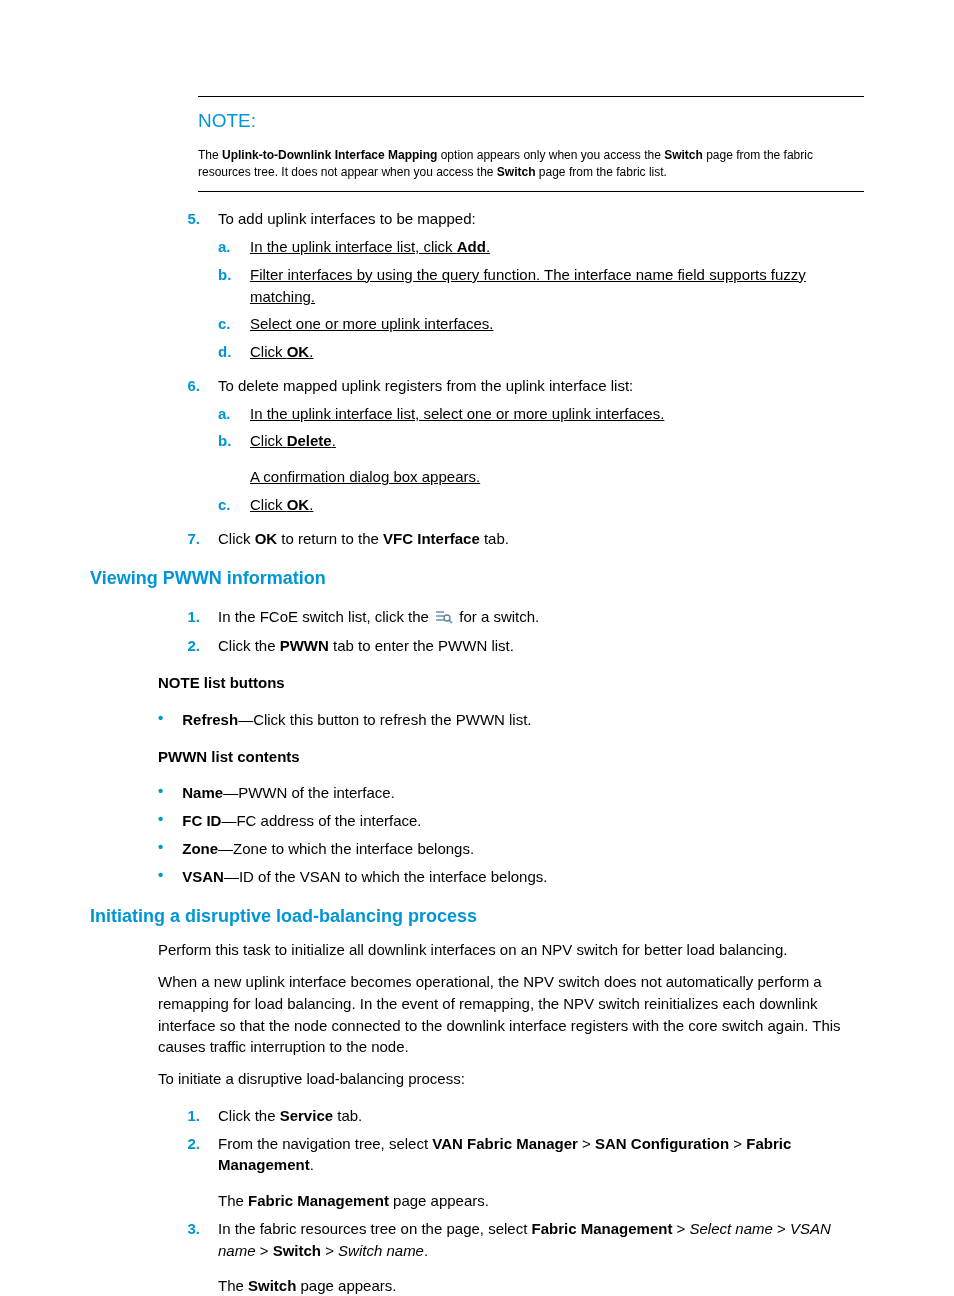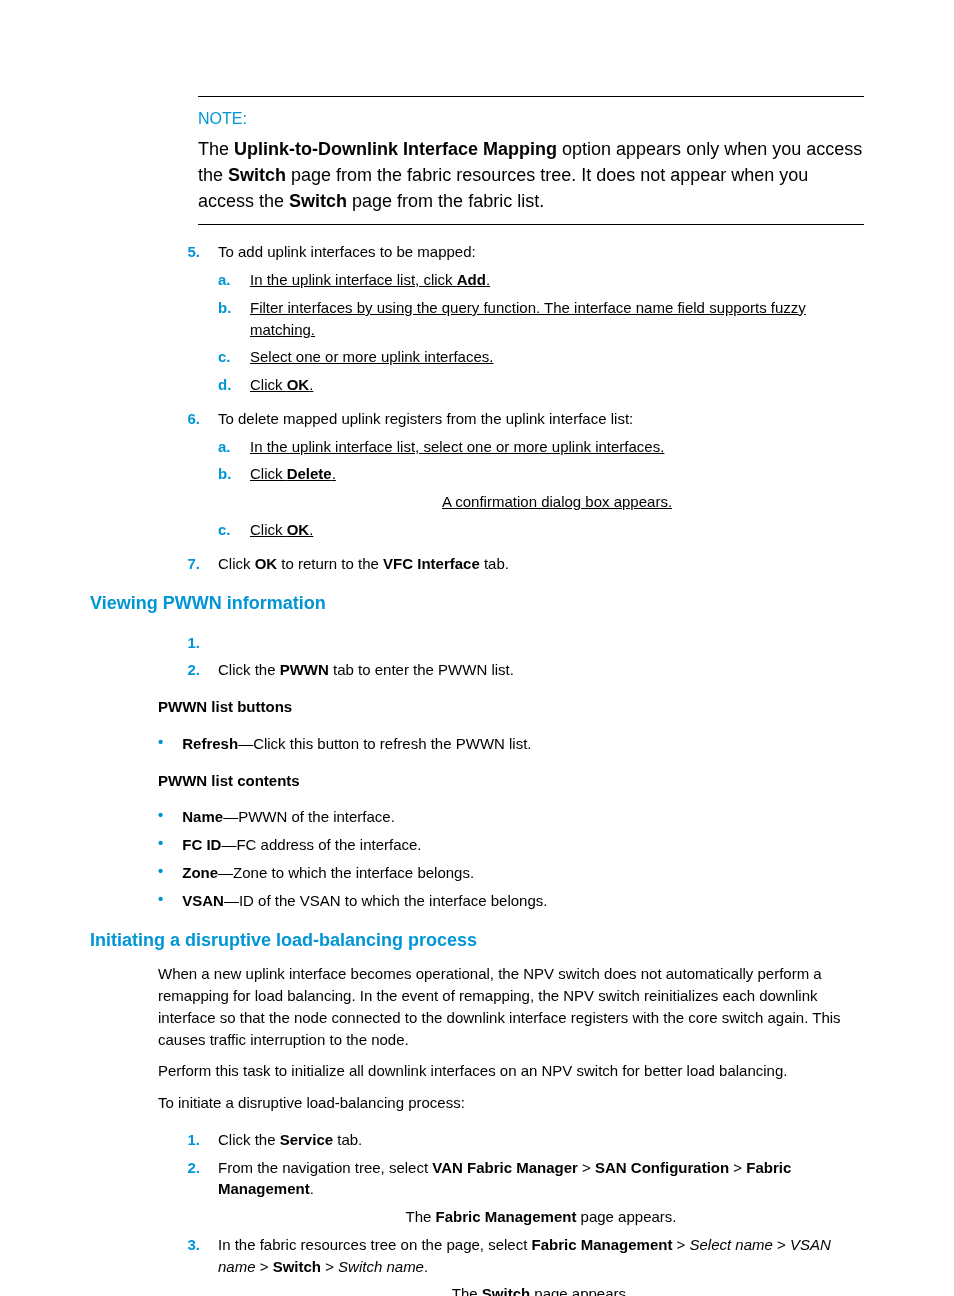--- a/index.html
+++ b/index.html
@@ -20,25 +20,25 @@
   }
   .note-block {
     border-top: 1px solid #000;
     border-bottom: 1px solid #000;
     padding: 10px 0 10px 0;
     margin-left: 108px;
     margin-bottom: 16px;
   }
   .note-label {
     color: #0096d6;
-    font-size: 16px;
-    margin-bottom: 6px;
+    font-size: 19px;
+    margin-bottom: 12px;
   }
   .note-body {
-    font-size: 18px;
+    font-size: 12px;
   }
   .ol-main {
     list-style: none;
     padding-left: 0;
     margin-left: 0;
   }
   .ol-main > li {
     display: flex;
     align-items: flex-start;
     margin-bottom: 6px;
@@ -71,22 +71,21 @@
     font-weight: bold;
     min-width: 24px;
     padding-right: 8px;
     flex-shrink: 0;
   }
   .sub-body {
     flex: 1;
     text-decoration: underline;
   }
   .extra-line {
-    margin-top: 6px;
-    text-align: center;
+    margin-top: 14px;
   }
   .h3-blue {
     color: #0096d6;
     font-weight: bold;
     font-size: 18px;
     margin: 16px 0 10px 0;
   }
   .p-indent {
     margin-left: 68px;
     margin-bottom: 10px;
@@ -208,30 +207,45 @@
         <span>Click </span><b>OK</b><span> to return to the </span><b>VFC Interface</b><span> tab.</span>
       </div>
     </li>
   </ol>
 
   <div class="h3-blue">Viewing PWWN information</div>
 
   <ol class="ol-main">
     <li>
       <span class="num-blue">1.</span>
+      <div class="li-body">
+        <span>In the FCoE switch list, click the </span>
+        <span class="icon-inline">
+          <svg width="18" height="14" viewBox="0 0 18 14">
+            <g stroke="#5a7fa0" stroke-width="1.3" fill="none">
+              <line x1="1" y1="2" x2="9" y2="2"></line>
+              <line x1="1" y1="6" x2="9" y2="6"></line>
+              <line x1="1" y1="10" x2="9" y2="10"></line>
+              <circle cx="12" cy="8" r="3"></circle>
+              <line x1="14.2" y1="10.2" x2="17" y2="13"></line>
+            </g>
+          </svg>
+        </span>
+        <span> for a switch.</span>
+      </div>
     </li>
     <li>
       <span class="num-blue">2.</span>
       <div class="li-body">
         <span>Click the </span><b>PWWN</b><span> tab to enter the PWWN list.</span>
       </div>
     </li>
   </ol>
 
-  <div class="p-indent-bold">PWWN list buttons</div>
+  <div class="p-indent-bold">NOTE list buttons</div>
   <ul class="ul-bullet">
     <li>
       <span class="bullet-dot">•</span>
       <div class="bullet-body"><b>Refresh</b><span>—Click this button to refresh the PWWN list.</span></div>
     </li>
   </ul>
 
   <div class="p-indent-bold">PWWN list contents</div>
   <ul class="ul-bullet">
     <li>
@@ -247,22 +261,22 @@
       <div class="bullet-body"><b>Zone</b><span>—Zone to which the interface belongs.</span></div>
     </li>
     <li>
       <span class="bullet-dot">•</span>
       <div class="bullet-body"><b>VSAN</b><span>—ID of the VSAN to which the interface belongs.</span></div>
     </li>
   </ul>
 
   <div class="h3-blue">Initiating a disruptive load-balancing process</div>
 
+  <div class="p-indent">Perform this task to initialize all downlink interfaces on an NPV switch for better load balancing.</div>
   <div class="p-indent">When a new uplink interface becomes operational, the NPV switch does not automatically perform a remapping for load balancing. In the event of remapping, the NPV switch reinitializes each downlink interface so that the node connected to the downlink interface registers with the core switch again. This causes traffic interruption to the node.</div>
-  <div class="p-indent">Perform this task to initialize all downlink interfaces on an NPV switch for better load balancing.</div>
   <div class="p-indent">To initiate a disruptive load-balancing process:</div>
 
   <ol class="ol-main">
     <li>
       <span class="num-blue">1.</span>
       <div class="li-body">
         <span>Click the </span><b>Service</b><span> tab.</span>
       </div>
     </li>
     <li>

